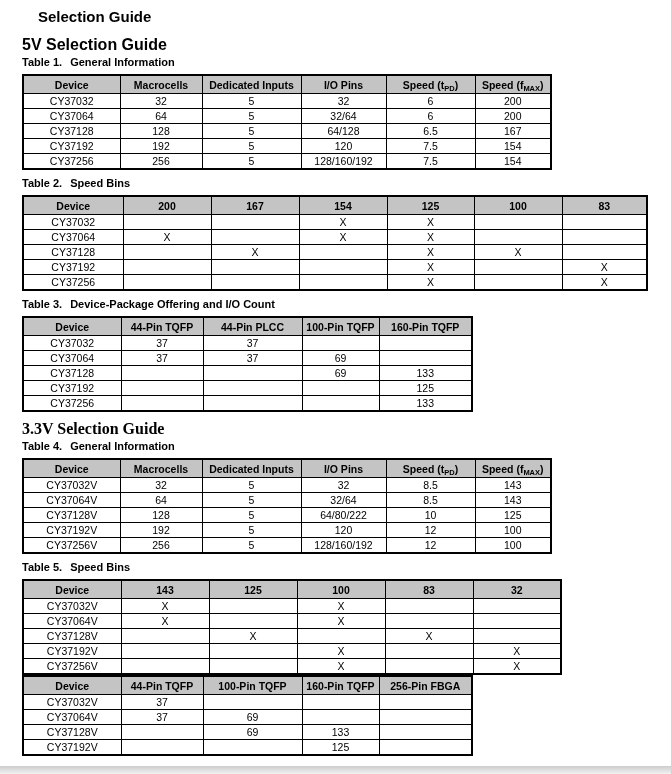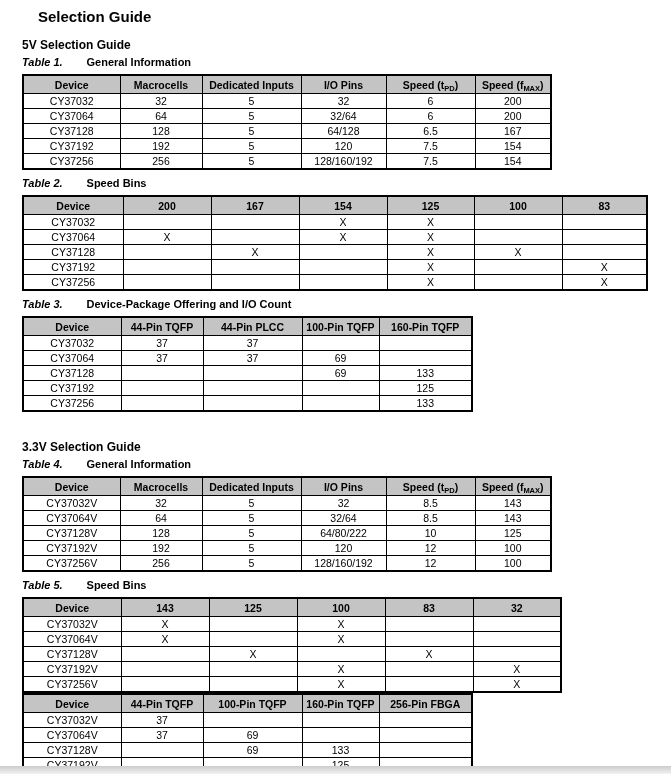--- a/index.html
+++ b/index.html
@@ -16,36 +16,37 @@
   .page {
     padding: 8px 0 0 22px;
   }
   h1.doc-title {
     font-size: 15px;
     line-height: 18px;
     font-weight: bold;
     margin: 0 0 12px 16px;
   }
   h2.section-heading {
-    font-size: 12px;
+    font-size: 16px;
     line-height: 14px;
     font-weight: bold;
     margin: 0 0 4px 0;
   }
   .section-3v3 h2.section-heading {
-    margin-top: 28px;
+    margin-top: 10px;
+    font-family: Liberation Serif, serif;
   }
   p.caption {
     font-size: 11px;
     line-height: 13px;
     font-weight: bold;
     margin: 7px 0 5px 0;
   }
   p.caption:first-child { margin-top: 0; }
-  .cap-label { margin-right: 24px; font-style: italic; }
+  .cap-label { margin-right: 8px; }
   table.data-table {
     border-collapse: collapse;
     table-layout: fixed;
     border: 2px solid #000;
     margin: 0;
   }
   table.data-table th,
   table.data-table td {
     border: 1px solid #000;
     text-align: center;

